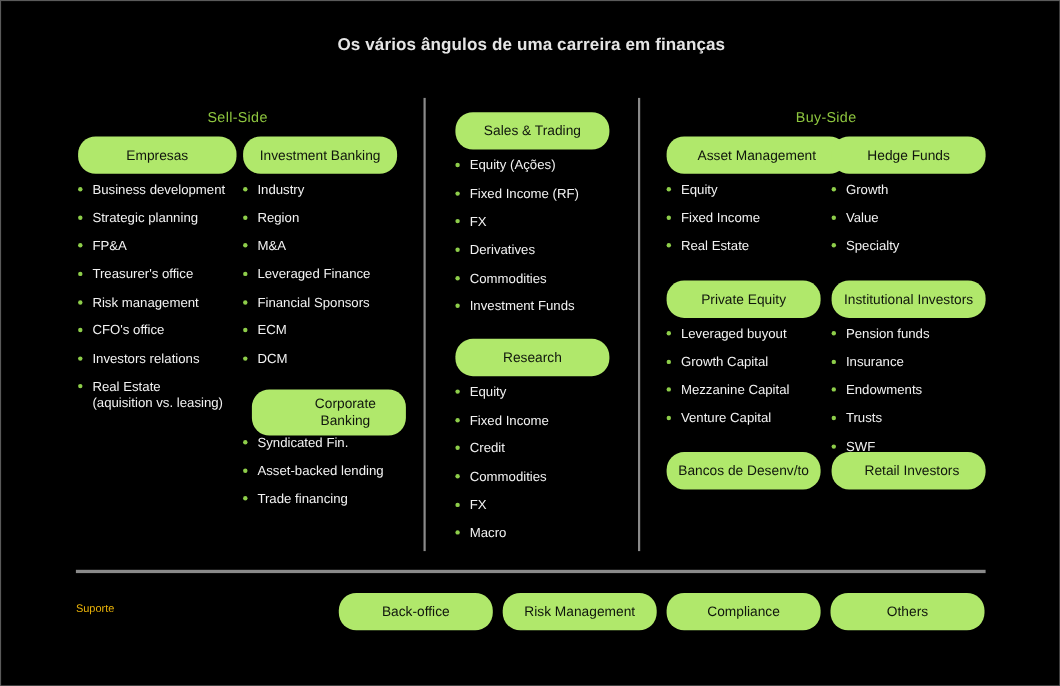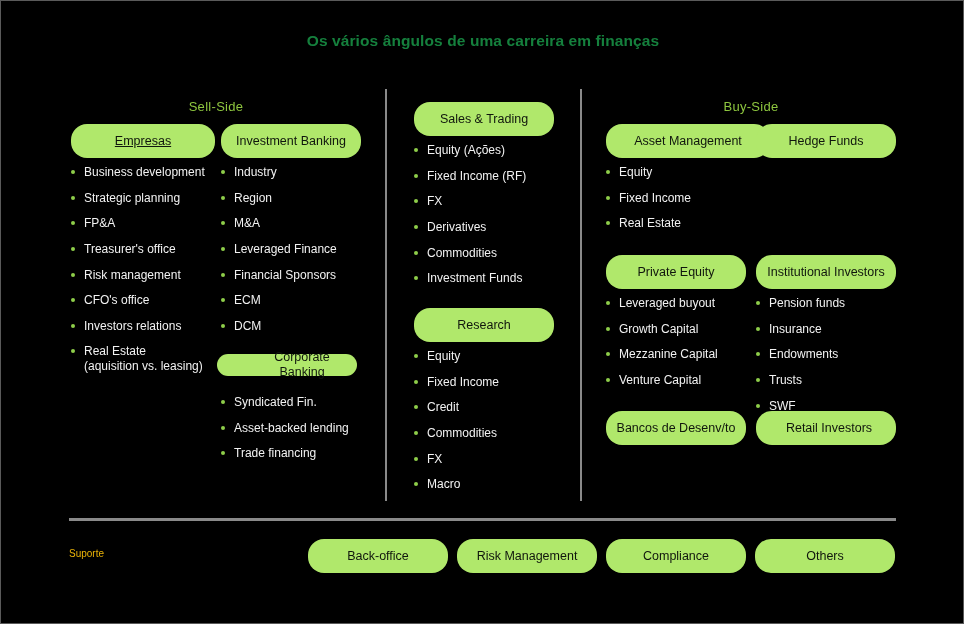--- a/index.html
+++ b/index.html
@@ -20,21 +20,21 @@
     overflow: hidden;
   }
 
   
   .title {
     position: absolute;
     left: 0;
     top: 31px;
     width: 964px;
     text-align: center;
-    color: #15803d;
+    color: #e5e5e5;
     font-size: 15.5px;
     font-weight: bold;
     letter-spacing: 0.1px;
   }
 
   
   .section-heading {
     position: absolute;
     color: #8ec63f;
     font-size: 13px;
@@ -122,21 +122,21 @@
 <div id="page">
 
   <div class="title">Os vários ângulos de uma carreira em finanças</div>
 
   <div class="vdivider" id="vdiv-left"></div>
   <div class="vdivider" id="vdiv-right"></div>
   <div id="hdivider"></div>
 
   <div class="section-heading" id="heading-sell">Sell-Side</div>
 
-  <div class="gbox" style="left:70px;top:123px;width:144px;height:34px;text-decoration:underline;">Empresas</div>
+  <div class="gbox" style="left:70px;top:123px;width:144px;height:34px;">Empresas</div>
   <ul class="blist" style="left:68px;top:164px;width:145px;">
     <li>Business development</li>
     <li>Strategic planning</li>
     <li>FP&amp;A</li>
     <li>Treasurer's office</li>
     <li>Risk management</li>
     <li>CFO's office</li>
     <li>Investors relations</li>
     <li class="multiline" style="white-space: pre-line;">Real Estate
 (aquisition vs. leasing)</li>
@@ -146,21 +146,21 @@
   <ul class="blist" style="left:218px;top:164px;width:145px;">
     <li>Industry</li>
     <li>Region</li>
     <li>M&amp;A</li>
     <li>Leveraged Finance</li>
     <li>Financial Sponsors</li>
     <li>ECM</li>
     <li>DCM</li>
   </ul>
 
-  <div class="gbox" style="left:216px;top:353px;width:140px;height:22px;padding-left:36px;">Corporate Banking</div>
+  <div class="gbox" style="left:228px;top:353px;width:140px;height:42px;padding-left:36px;">Corporate Banking</div>
   <ul class="blist" style="left:218px;top:394px;width:150px;">
     <li>Syndicated Fin.</li>
     <li>Asset-backed lending</li>
     <li>Trade financing</li>
   </ul>
 
   <div class="gbox" style="left:413px;top:101px;width:140px;height:34px;">Sales &amp; Trading</div>
   <ul class="blist" style="left:411px;top:142px;width:150px;">
     <li>Equity (Ações)</li>
     <li>Fixed Income (RF)</li>
@@ -183,20 +183,25 @@
   <div class="section-heading" id="heading-buy">Buy-Side</div>
 
   <div class="gbox" style="left:605px;top:123px;width:164px;height:34px;">Asset Management</div>
   <ul class="blist" style="left:603px;top:164px;width:145px;">
     <li>Equity</li>
     <li>Fixed Income</li>
     <li>Real Estate</li>
   </ul>
 
   <div class="gbox" style="left:755px;top:123px;width:140px;height:34px;">Hedge Funds</div>
+  <ul class="blist" style="left:753px;top:164px;width:145px;">
+    <li>Growth</li>
+    <li>Value</li>
+    <li>Specialty</li>
+  </ul>
 
   <div class="gbox" style="left:605px;top:254px;width:140px;height:34px;">Private Equity</div>
   <ul class="blist" style="left:603px;top:295px;width:145px;">
     <li>Leveraged buyout</li>
     <li>Growth Capital</li>
     <li>Mezzanine Capital</li>
     <li>Venture Capital</li>
   </ul>
 
   <div class="gbox" style="left:755px;top:254px;width:140px;height:34px;">Institutional Investors</div>

